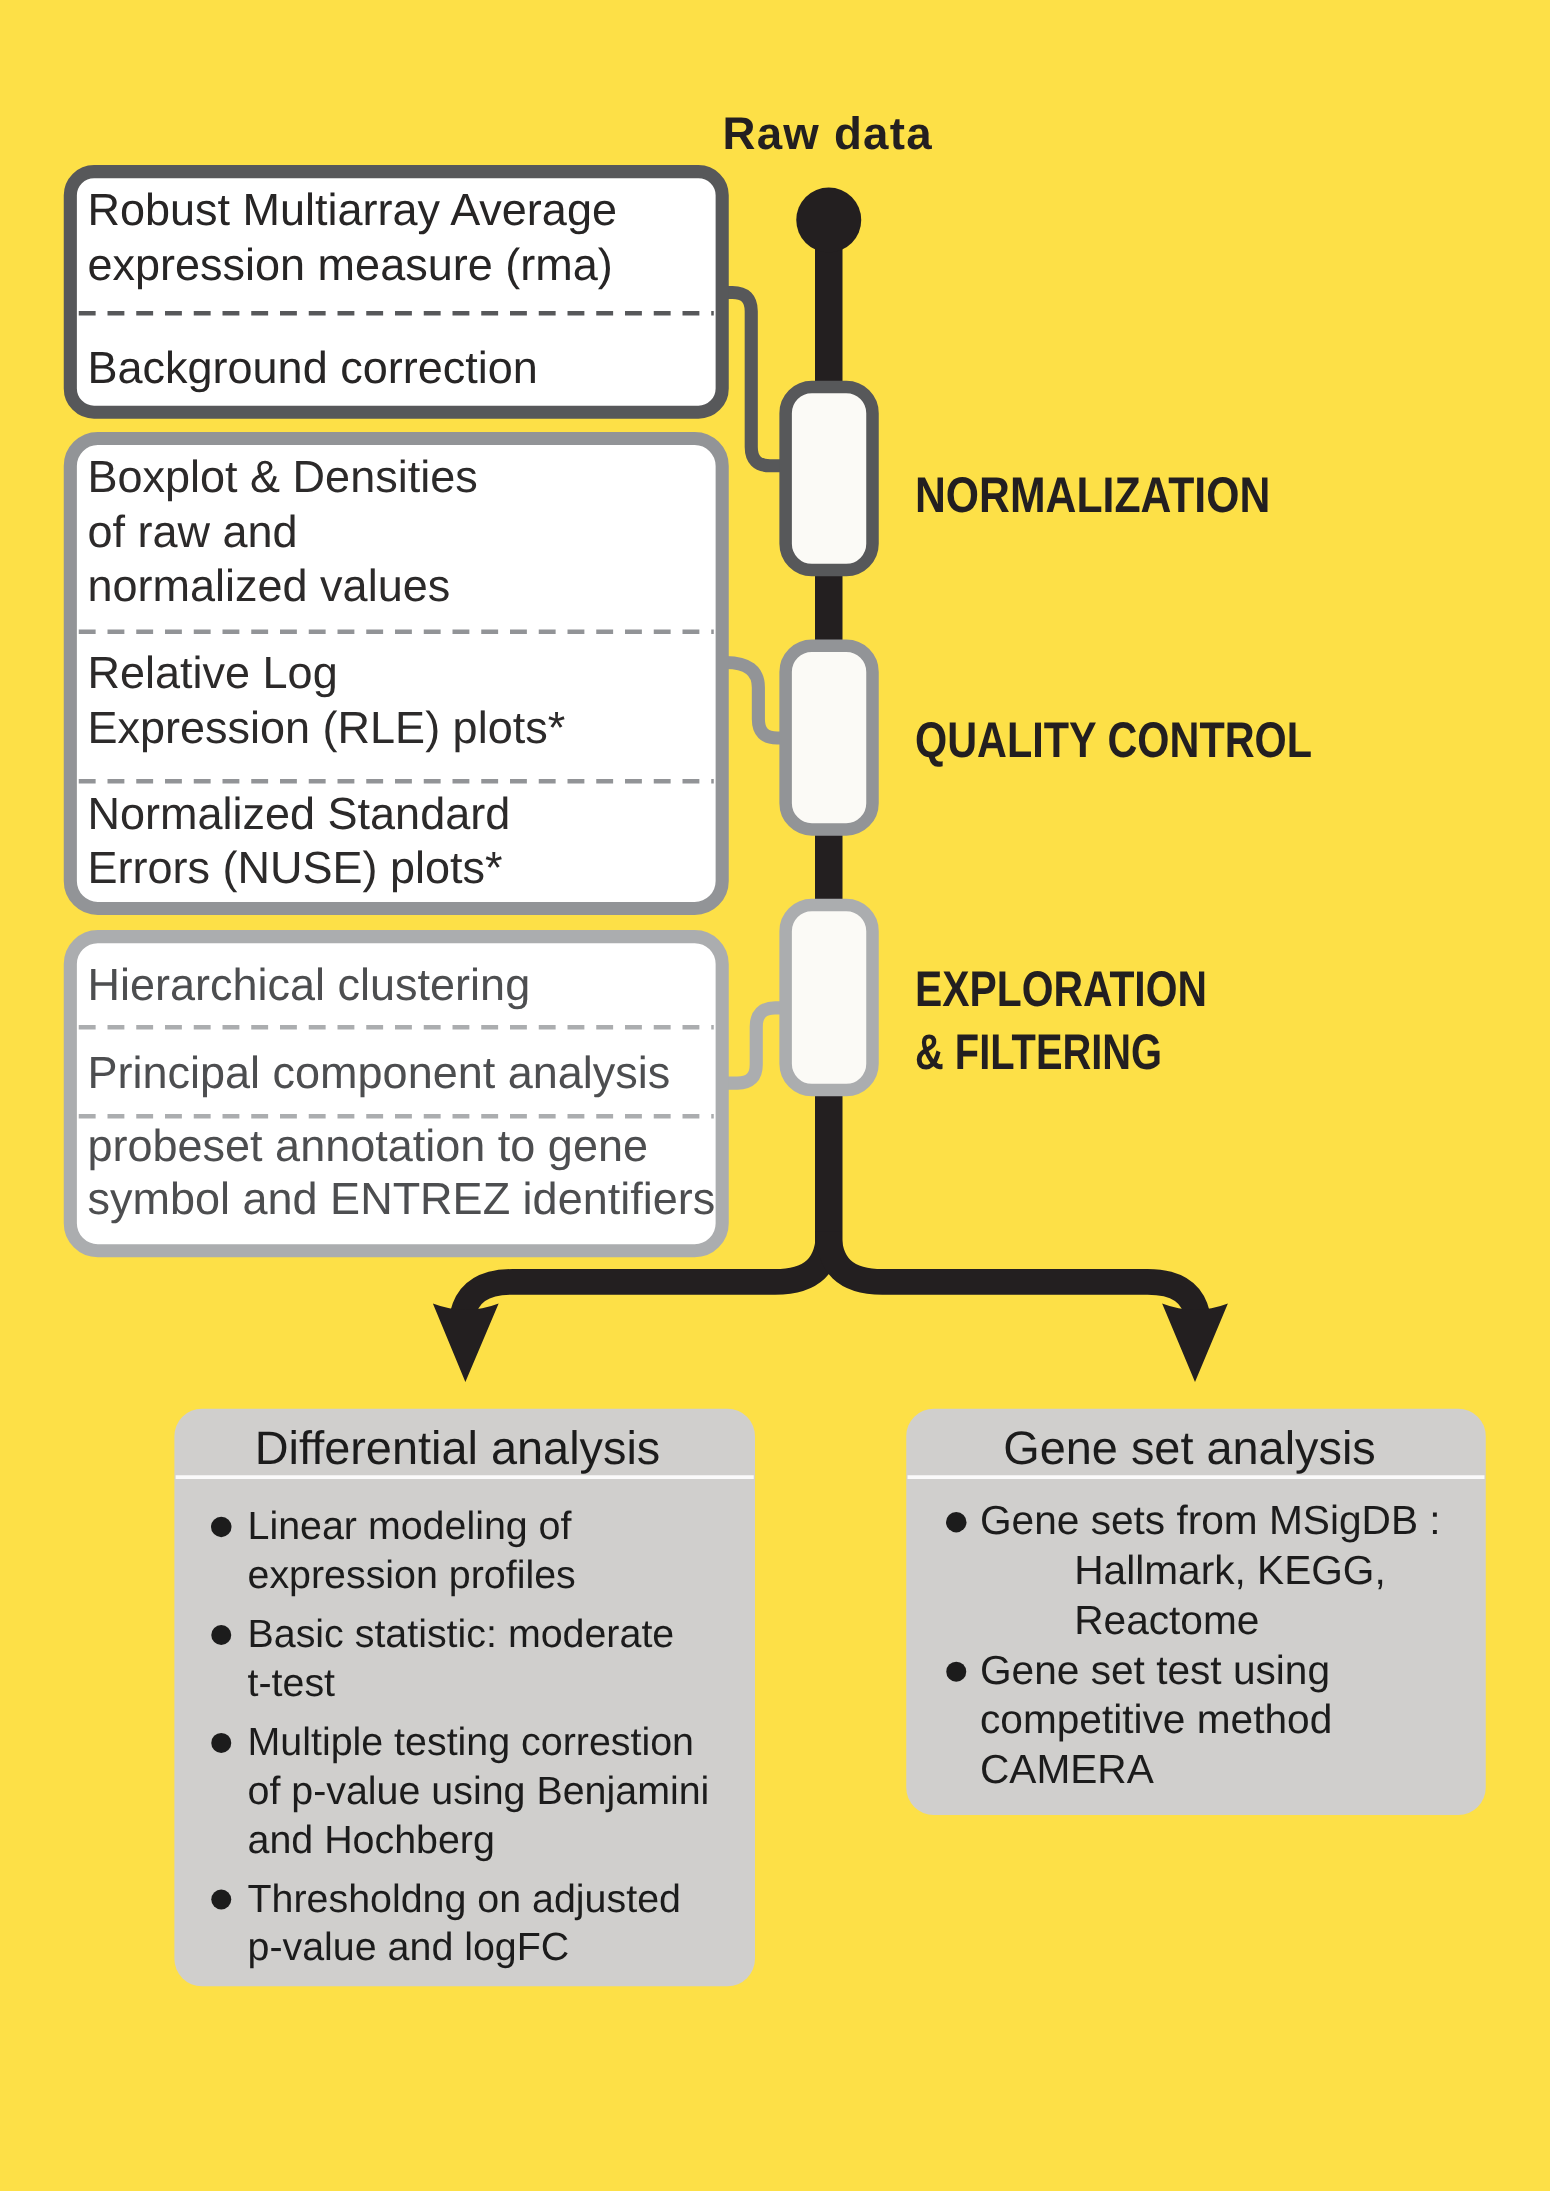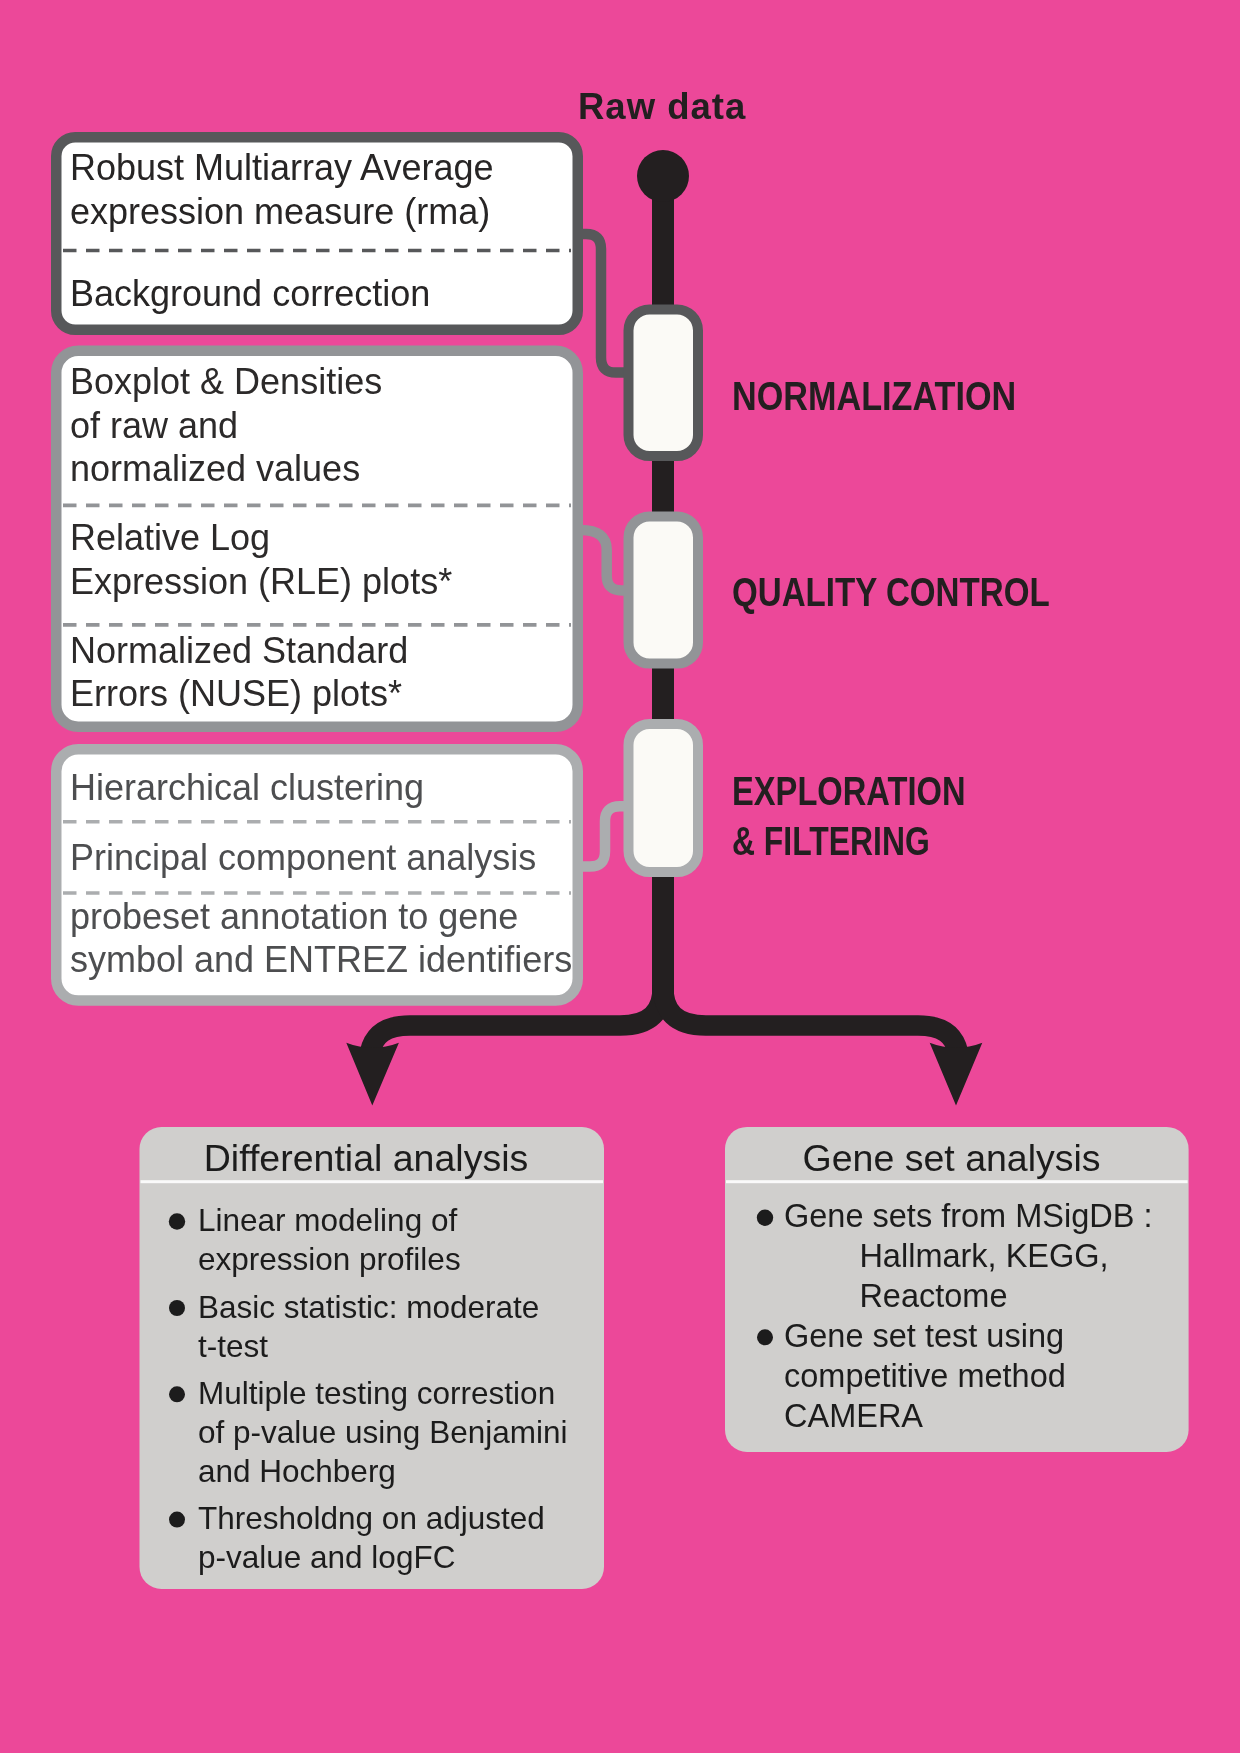--- a/index.html
+++ b/index.html
@@ -1,16 +1,16 @@
 <!DOCTYPE html>
 <html><head>
 <meta charset="utf-8">
 <style>
   html,body{margin:0;padding:0;background:#ffffff;}
-  #page{position:relative;width:1240px;height:1753px;background:#ec4899;overflow:hidden;}
+  #page{position:relative;width:1240px;height:1753px;background:#fde047;overflow:hidden;}
   svg{position:absolute;left:0;top:0;}
   text{font-family:"Liberation Sans",sans-serif;}
 </style>
 </head>
 <body>
 <div id="page">
 <svg width="1240" height="1753" viewBox="0 0 1240 1753">
 
   <rect x="652" y="176" width="22" height="840" fill="#231f20"></rect>
   <circle cx="663" cy="176" r="26" fill="#231f20"></circle>

